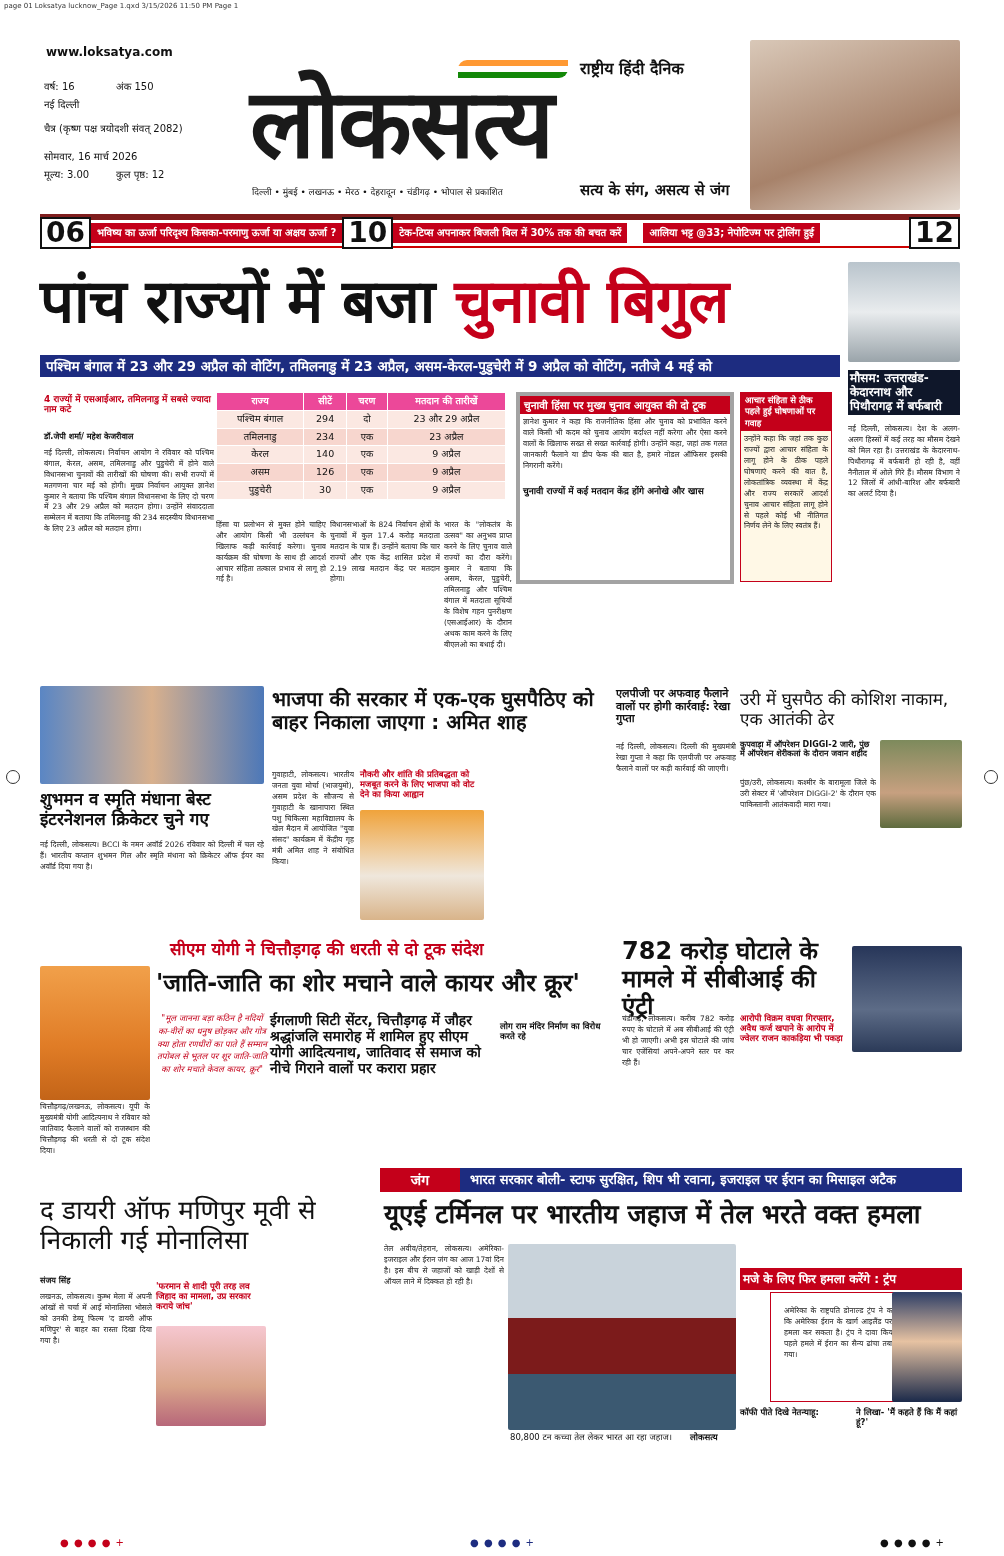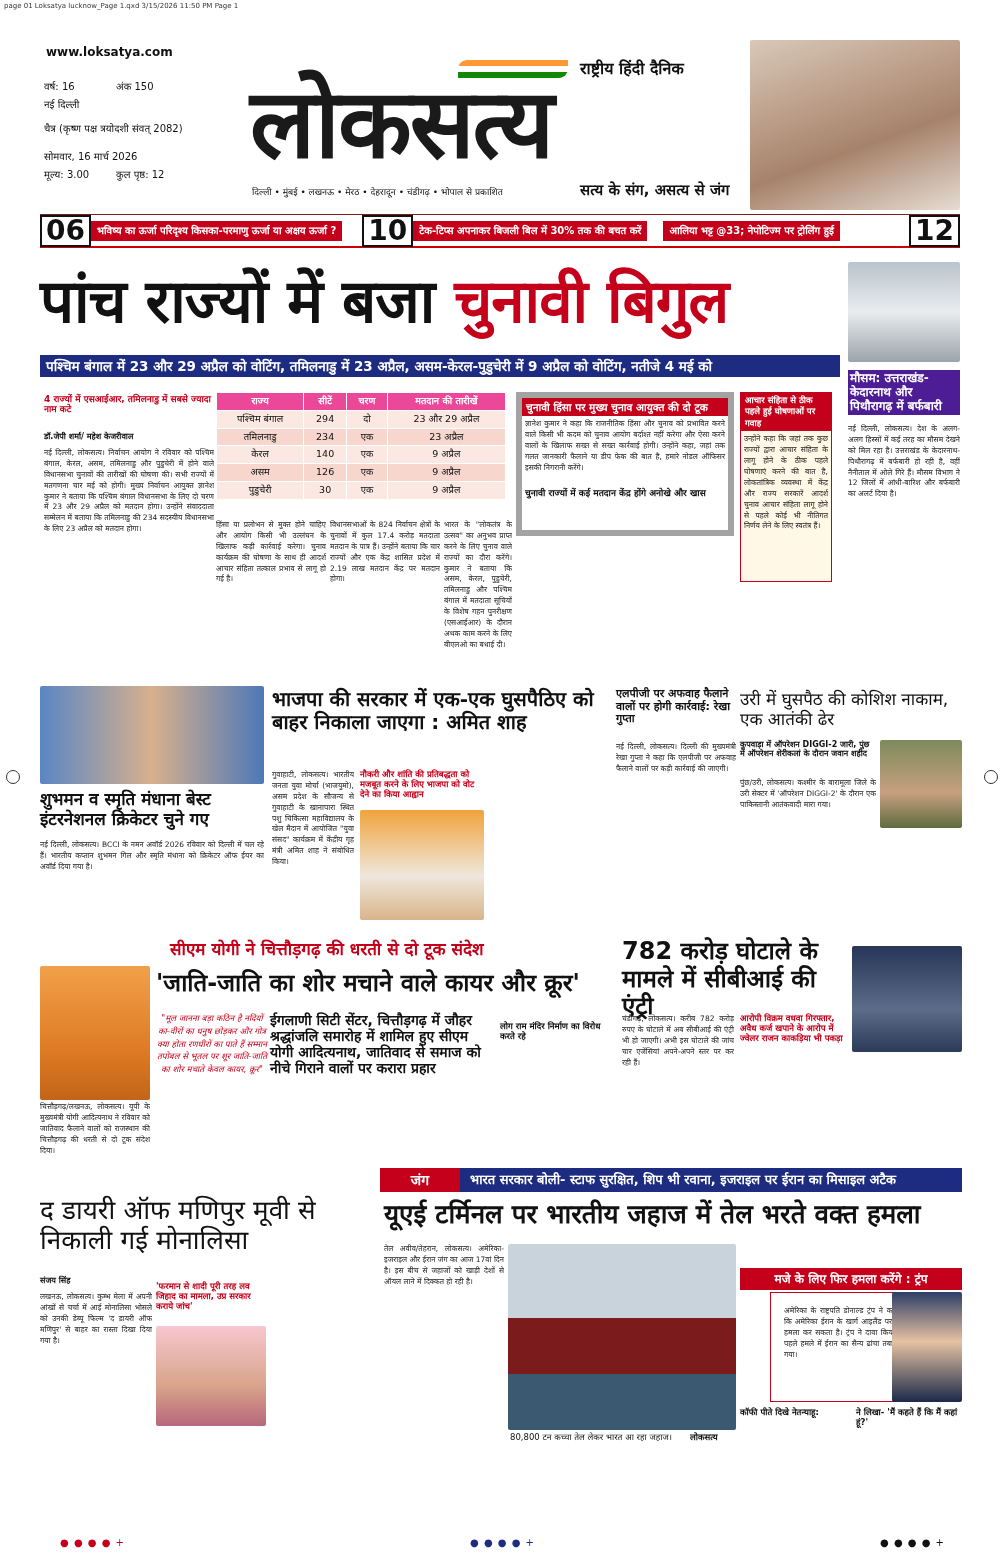--- a/index.html
+++ b/index.html
@@ -7,21 +7,21 @@
 .abs{position:absolute}
 .printline{top:2px;left:4px;font-size:7px;color:#333}
 .url{top:44px;left:46px;font-size:12px;font-weight:bold}
 .meta{left:44px;font-size:10px}
 .masthead{top:76px;left:250px;font-family:"DejaVu Serif",serif;font-weight:bold;font-size:96px;line-height:1;color:#1a1a1a;letter-spacing:-2px}
 .tagline-top{top:58px;left:580px;font-size:16px;font-weight:bold}
 .cities{top:186px;left:252px;font-size:9px}
 .slogan{top:180px;left:580px;font-size:15px;font-weight:bold}
 .photo{background:linear-gradient(160deg,#d9c8b8,#a7826a 60%,#e6dcd3);border-radius:2px}
 .flag{top:60px;left:458px;width:110px;height:18px;background:linear-gradient(#ff9933 33%,#fff 33% 66%,#138808 66%);border-radius:9px 0 9px 0}
-.topbar{top:214px;left:40px;width:920px;height:34px;border-top:1px solid #7f1d1d;border-bottom:2px solid #c00;display:flex;align-items:center}
+.topbar{top:214px;left:40px;width:920px;height:34px;border-top:6px solid #7f1d1d;border-bottom:2px solid #c00;display:flex;align-items:center}
 .topbar .num{font-size:28px;font-weight:bold;padding:0 4px;border:2px solid #111;background:#fff;line-height:28px}
 .topbar .txt{font-size:10px;font-weight:bold;padding:0 6px;background:#c4001a;color:#fff;height:20px;line-height:20px}
 .headline{top:268px;left:40px;font-size:60px;font-weight:bold;line-height:1.1;letter-spacing:-1px}
 .headline .red{color:#c4001a}
 .sub{top:355px;left:40px;width:800px;font-size:13.5px;font-weight:bold;color:#fff;background:#1d2c80;padding:2px 6px}
 .col{font-size:7.5px;line-height:1.45;color:#222;overflow:hidden;text-align:justify}
 table.el{border-collapse:collapse;font-size:9.5px;width:290px}
 table.el th{background:#ec4899;color:#fff;padding:2px 4px;border:1px solid #fff}
 table.el td{padding:2px 4px;border:1px solid #fff;background:#f7d6ce;text-align:center}
 table.el tr:nth-child(odd) td{background:#fbe8e2}
@@ -50,21 +50,21 @@
 <div class="abs flag"></div>
 <div class="abs tagline-top">राष्ट्रीय हिंदी दैनिक</div>
 <div class="abs masthead">लोकसत्य</div>
 <div class="abs cities">दिल्ली • मुंबई • लखनऊ • मेरठ • देहरादून • चंडीगढ़ • भोपाल से प्रकाशित</div>
 <div class="abs slogan">सत्य के संग, असत्य से जंग</div>
 <div class="abs photo" style="top:40px;left:750px;width:210px;height:170px"></div>
 
 <div class="abs topbar">
   <span class="num">06</span>
   <span class="txt">भविष्य का ऊर्जा परिदृश्य किसका-परमाणु ऊर्जा या अक्षय ऊर्जा ?</span>
-  <span class="num" style="margin-left:20px">10</span>
+  <span class="num" style="">10</span>
   <span class="txt">टेक-टिप्स अपनाकर बिजली बिल में 30% तक की बचत करें</span>
   <span class="txt" style="margin-left:16px">आलिया भट्ट @33; नेपोटिज्म पर ट्रोलिंग हुई</span>
   <span class="num" style="margin-left:auto">12</span>
 </div>
 
 <div class="abs headline">
   <span>पांच राज्यों में बजा</span>
   <span class="red">चुनावी बिगुल</span>
 </div>
 <div class="abs photo" style="top:262px;left:848px;width:112px;height:100px;background:linear-gradient(#b9c4cc,#e9ecee 50%,#9aa4aa)"></div>
@@ -113,30 +113,30 @@
         <td>30</td>
         <td>एक</td>
         <td>9 अप्रैल</td>
       </tr>
   </tbody>
 </table>
 <div class="abs col" style="top:520px;left:216px;width:110px;height:150px">हिंसा या प्रलोभन से मुक्त होने चाहिए और आयोग किसी भी उल्लंघन के खिलाफ कड़ी कार्रवाई करेगा। चुनाव कार्यक्रम की घोषणा के साथ ही आदर्श आचार संहिता तत्काल प्रभाव से लागू हो गई है।</div>
 <div class="abs col" style="top:520px;left:330px;width:110px;height:150px">विधानसभाओं के 824 निर्वाचन क्षेत्रों के चुनावों में कुल 17.4 करोड़ मतदाता मतदान के पात्र हैं। उन्होंने बताया कि चार राज्यों और एक केंद्र शासित प्रदेश में 2.19 लाख मतदान केंद्र पर मतदान होगा।</div>
 <div class="abs col" style="top:520px;left:444px;width:68px;height:150px">भारत के "लोकतंत्र के उत्सव" का अनुभव प्राप्त करने के लिए चुनाव वाले राज्यों का दौरा करेंगे। कुमार ने बताया कि असम, केरल, पुडुचेरी, तमिलनाडु और पश्चिम बंगाल में मतदाता सूचियों के विशेष गहन पुनरीक्षण (एसआईआर) के दौरान अथक काम करने के लिए बीएलओ का बधाई दी।</div>
 
-<div class="abs" style="top:392px;left:516px;width:218px;height:144px;border:6px solid #a3a3a3">
+<div class="abs" style="top:392px;left:516px;width:218px;height:192px;border:4px solid #a3a3a3">
   <div class="boxhead red">चुनावी हिंसा पर मुख्य चुनाव आयुक्त की दो टूक</div>
   <div class="col" style="padding:3px;height:70px">ज्ञानेश कुमार ने कहा कि राजनीतिक हिंसा और चुनाव को प्रभावित करने वाले किसी भी कदम को चुनाव आयोग बर्दाश्त नहीं करेगा और ऐसा करने वालों के खिलाफ सख्त से सख्त कार्रवाई होगी। उन्होंने कहा, जहां तक गलत जानकारी फैलाने या डीप फेक की बात है, हमारे नोडल ऑफिसर इसकी निगरानी करेंगे।</div>
   <div class="h2" style="font-size:9px;padding:2px 3px">चुनावी राज्यों में कई मतदान केंद्र होंगे अनोखे और खास</div>
 </div>
 <div class="abs" style="top:392px;left:740px;width:92px;height:190px;border:1px solid #c4001a;background:#fff8e6">
   <div class="boxhead red" style="font-size:8.5px">आचार संहिता से ठीक पहले हुई घोषणाओं पर गवाह</div>
   <div class="col" style="padding:3px;height:150px">उन्होंने कहा कि जहां तक कुछ राज्यों द्वारा आचार संहिता के लागू होने के ठीक पहले घोषणाएं करने की बात है, लोकतांत्रिक व्यवस्था में केंद्र और राज्य सरकारें आदर्श चुनाव आचार संहिता लागू होने से पहले कोई भी नीतिगत निर्णय लेने के लिए स्वतंत्र हैं।</div>
 </div>
-<div class="abs h2" style="top:370px;left:848px;width:112px;font-size:12px;color:#fff;background:#4c1d95;padding:2px">मौसम: उत्तराखंड-केदारनाथ और पिथौरागढ़ में बर्फबारी</div>
+<div class="abs h2" style="top:370px;left:848px;width:112px;font-size:12px;color:#fff;background:#0f172a;padding:2px">मौसम: उत्तराखंड-केदारनाथ और पिथौरागढ़ में बर्फबारी</div>
 <div class="abs col" style="top:424px;left:848px;width:112px;height:250px">नई दिल्ली, लोकसत्य। देश के अलग-अलग हिस्सों में कई तरह का मौसम देखने को मिल रहा है। उत्तराखंड के केदारनाथ-पिथौरागढ़ में बर्फबारी हो रही है, वहीं नैनीताल में ओले गिरे हैं। मौसम विभाग ने 12 जिलों में आंधी-बारिश और बर्फबारी का अलर्ट दिया है।</div>
 
 <div class="abs photo" style="top:686px;left:40px;width:224px;height:98px;background:linear-gradient(90deg,#5a86c4,#d8b08d 50%,#4d78b8)"></div>
 <div class="abs h2" style="top:790px;left:40px;width:224px;font-size:17px">शुभमन व स्मृति मंधाना बेस्ट इंटरनेशनल क्रिकेटर चुने गए</div>
 <div class="abs col" style="top:840px;left:40px;width:224px;height:90px">नई दिल्ली, लोकसत्य। BCCI के नमन अवॉर्ड 2026 रविवार को दिल्ली में चल रहे हैं। भारतीय कप्तान शुभमन गिल और स्मृति मंधाना को क्रिकेटर ऑफ ईयर का अवॉर्ड दिया गया है।</div>
 
 <div class="abs h2" style="top:688px;left:272px;width:334px;font-size:20px">भाजपा की सरकार में एक-एक घुसपैठिए को बाहर निकाला जाएगा : अमित शाह</div>
 <div class="abs col" style="top:770px;left:272px;width:82px;height:160px">गुवाहाटी, लोकसत्य। भारतीय जनता युवा मोर्चा (भाजयुमो), असम प्रदेश के सौजन्य से गुवाहाटी के खानापारा स्थित पशु चिकित्सा महाविद्यालय के खेल मैदान में आयोजित "युवा संसद" कार्यक्रम में केंद्रीय गृह मंत्री अमित शाह ने संबोधित किया।</div>
 <div class="abs h2 redh" style="top:770px;left:360px;width:124px;font-size:8.5px">नौकरी और शांति की प्रतिबद्धता को मजबूत करने के लिए भाजपा को वोट देने का किया आह्वान</div>
 <div class="abs photo" style="top:810px;left:360px;width:124px;height:110px;background:linear-gradient(#f0a33b,#efe7dc 60%,#d9b48a)"></div>
@@ -162,21 +162,21 @@
 <div class="abs h2 redh" style="top:1014px;left:740px;width:110px;font-size:8.5px">आरोपी विक्रम वधवा गिरफ्तार, अवैध कर्ज खपाने के आरोप में ज्वेलर राजन काकड़िया भी पकड़ा</div>
 <div class="abs photo" style="top:946px;left:852px;width:110px;height:106px;background:linear-gradient(#273659,#5d6c87 60%,#2b3a58)"></div>
 
 <div class="abs redbar" style="top:1168px;left:380px;width:80px;height:24px;font-size:14px;text-align:center;line-height:24px">जंग</div>
 <div class="abs bluebar" style="top:1168px;left:460px;width:502px;height:24px;font-size:13px;line-height:24px;padding-left:10px">भारत सरकार बोली- स्टाफ सुरक्षित, शिप भी रवाना, इजराइल पर ईरान का मिसाइल अटैक</div>
 <div class="abs h2" style="top:1200px;left:384px;width:580px;font-size:26px">यूएई टर्मिनल पर भारतीय जहाज में तेल भरते वक्त हमला</div>
 <div class="abs col" style="top:1244px;left:384px;width:120px;height:280px">तेल अवीव/तेहरान, लोकसत्य। अमेरिका-इजराइल और ईरान जंग का आज 17वां दिन है। इस बीच से जहाजों को खाड़ी देशों से ऑयल लाने में दिक्कत हो रही है।</div>
 <div class="abs photo" style="top:1244px;left:508px;width:228px;height:186px;background:linear-gradient(#c9d3db 40%,#7c1b1b 40% 70%,#3b5971 70%)"></div>
 <div class="abs" style="top:1432px;left:510px;font-size:8.5px">80,800 टन कच्चा तेल लेकर भारत आ रहा जहाज।</div>
 <div class="abs" style="top:1432px;left:690px;font-size:8.5px;font-weight:bold">लोकसत्य</div>
-<div class="abs redbar" style="top:1268px;left:740px;width:222px;font-size:12px;padding:3px;text-align:center">मजे के लिए फिर हमला करेंगे : ट्रंप</div>
+<div class="abs redbar" style="top:1268px;left:740px;width:222px;font-size:12px;padding:3px;">मजे के लिए फिर हमला करेंगे : ट्रंप</div>
 <div class="abs col" style="top:1292px;left:770px;width:150px;height:110px;border:1px solid #c4001a;padding:13px">अमेरिका के राष्ट्रपति डोनाल्ड ट्रंप ने कहा है कि अमेरिका ईरान के खार्ग आइलैंड पर फिर हमला कर सकता है। ट्रंप ने दावा किया कि पहले हमले में ईरान का सैन्य ढांचा तबाह हो गया।</div>
 <div class="abs photo" style="top:1292px;left:892px;width:70px;height:110px;background:linear-gradient(#2d3e66,#e6c2a2 45%,#1b2a4a)"></div>
 <div class="abs h2" style="top:1408px;left:740px;width:110px;font-size:8.5px">कॉफी पीते दिखे नेतन्याहू:</div>
 <div class="abs h2" style="top:1408px;left:856px;width:106px;font-size:8.5px">ने लिखा- 'मैं कहते हैं कि मैं कहां हूं?'</div>
 
 <div class="abs h2" style="top:1196px;left:40px;width:336px;font-size:26px;font-weight:normal">द डायरी ऑफ मणिपुर मूवी से निकाली गई मोनालिसा</div>
 <div class="abs" style="top:1276px;left:40px;font-size:8px;font-weight:bold">संजय सिंह</div>
 <div class="abs col" style="top:1292px;left:40px;width:112px;height:230px">लखनऊ, लोकसत्य। कुम्भ मेला में अपनी आंखों से चर्चा में आई मोनालिसा भोसले को उनकी डेब्यू फिल्म 'द डायरी ऑफ मणिपुर' से बाहर का रास्ता दिखा दिया गया है।</div>
 <div class="abs h2 redh" style="top:1282px;left:156px;width:110px;font-size:8.5px">'फरमान से शादी पूरी तरह लव जिहाद का मामला, उप्र सरकार कराये जांच'</div>
 <div class="abs photo" style="top:1326px;left:156px;width:110px;height:100px;background:linear-gradient(#f6c7d0,#d9a48a 60%,#b7677a)"></div>

